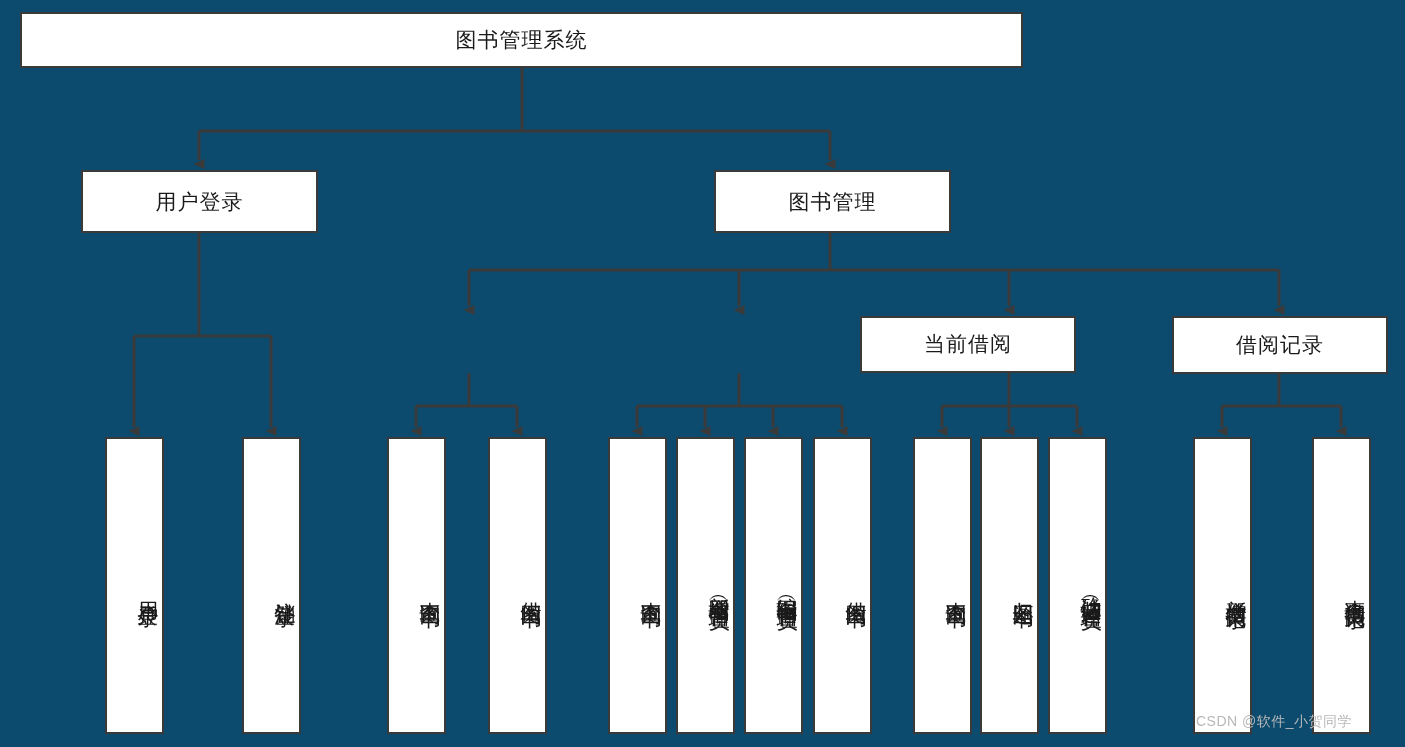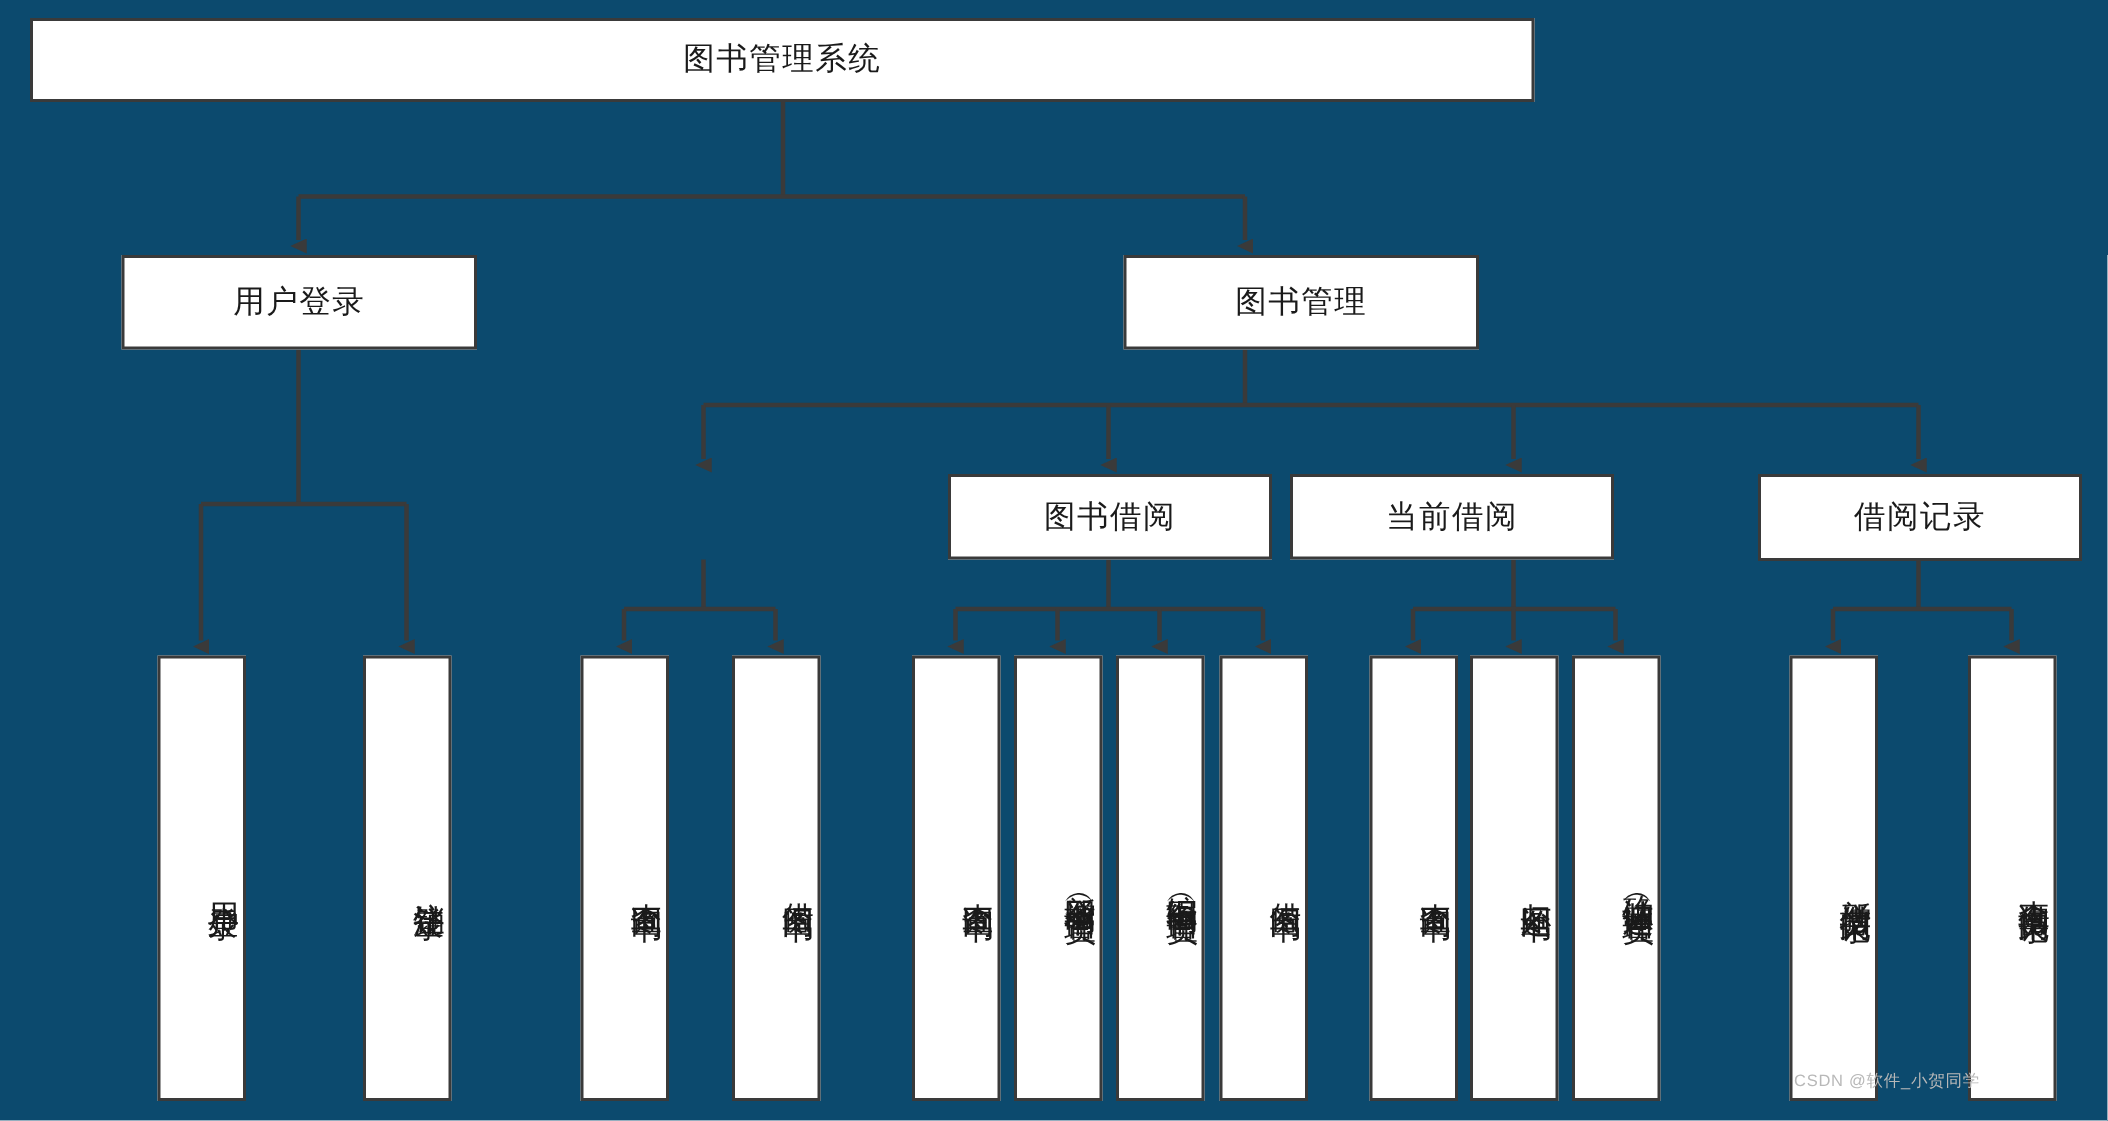--- a/index.html
+++ b/index.html
@@ -54,21 +54,21 @@
     text-orientation: upright;
     display: block;
     white-space: nowrap;
   }
   .node.vtop {
     align-items: flex-start;
   }
   .watermark {
     position: absolute;
     color: #b8b8b8;
-    font-size: 11px;
+    font-size: 14px;
     white-space: nowrap;
     letter-spacing: 0.5px;
   }
 </style>
 </head>
 <body>
 
 <div id="canvas">
 
   <svg id="wires" viewBox="0 0 1405 747">
@@ -122,27 +122,24 @@
     </g>
   </svg>
 
   <div class="node h" style="left:20px; top:12px; width:1003px; height:56px;">
     <span>图书管理系统</span>
   </div>
 
   <div class="node h" style="left:81px; top:170px; width:237px; height:63px;">
     <span>用户登录</span>
   </div>
-  <div class="node h" style="left:749px; top:170px; width:237px; height:63px;">
+  <div class="node h" style="left:714px; top:170px; width:237px; height:63px;">
     <span>图书管理</span>
   </div>
 
-  <div class="node h" style="left:632px; top:316px; width:216px; height:57px;">
-    <span>图书借阅</span>
-  </div>
   <div class="node h" style="left:860px; top:316px; width:216px; height:57px;font-family:Liberation Serif, serif;">
     <span>当前借阅</span>
   </div>
   <div class="node h" style="left:1172px; top:316px; width:216px; height:58px;text-align:right;">
     <span>借阅记录</span>
   </div>
 
   <div class="node v" style="left:105px; top:437px; width:59px; height:297px;">
     <span class="vtxt">用户登录</span>
   </div>

